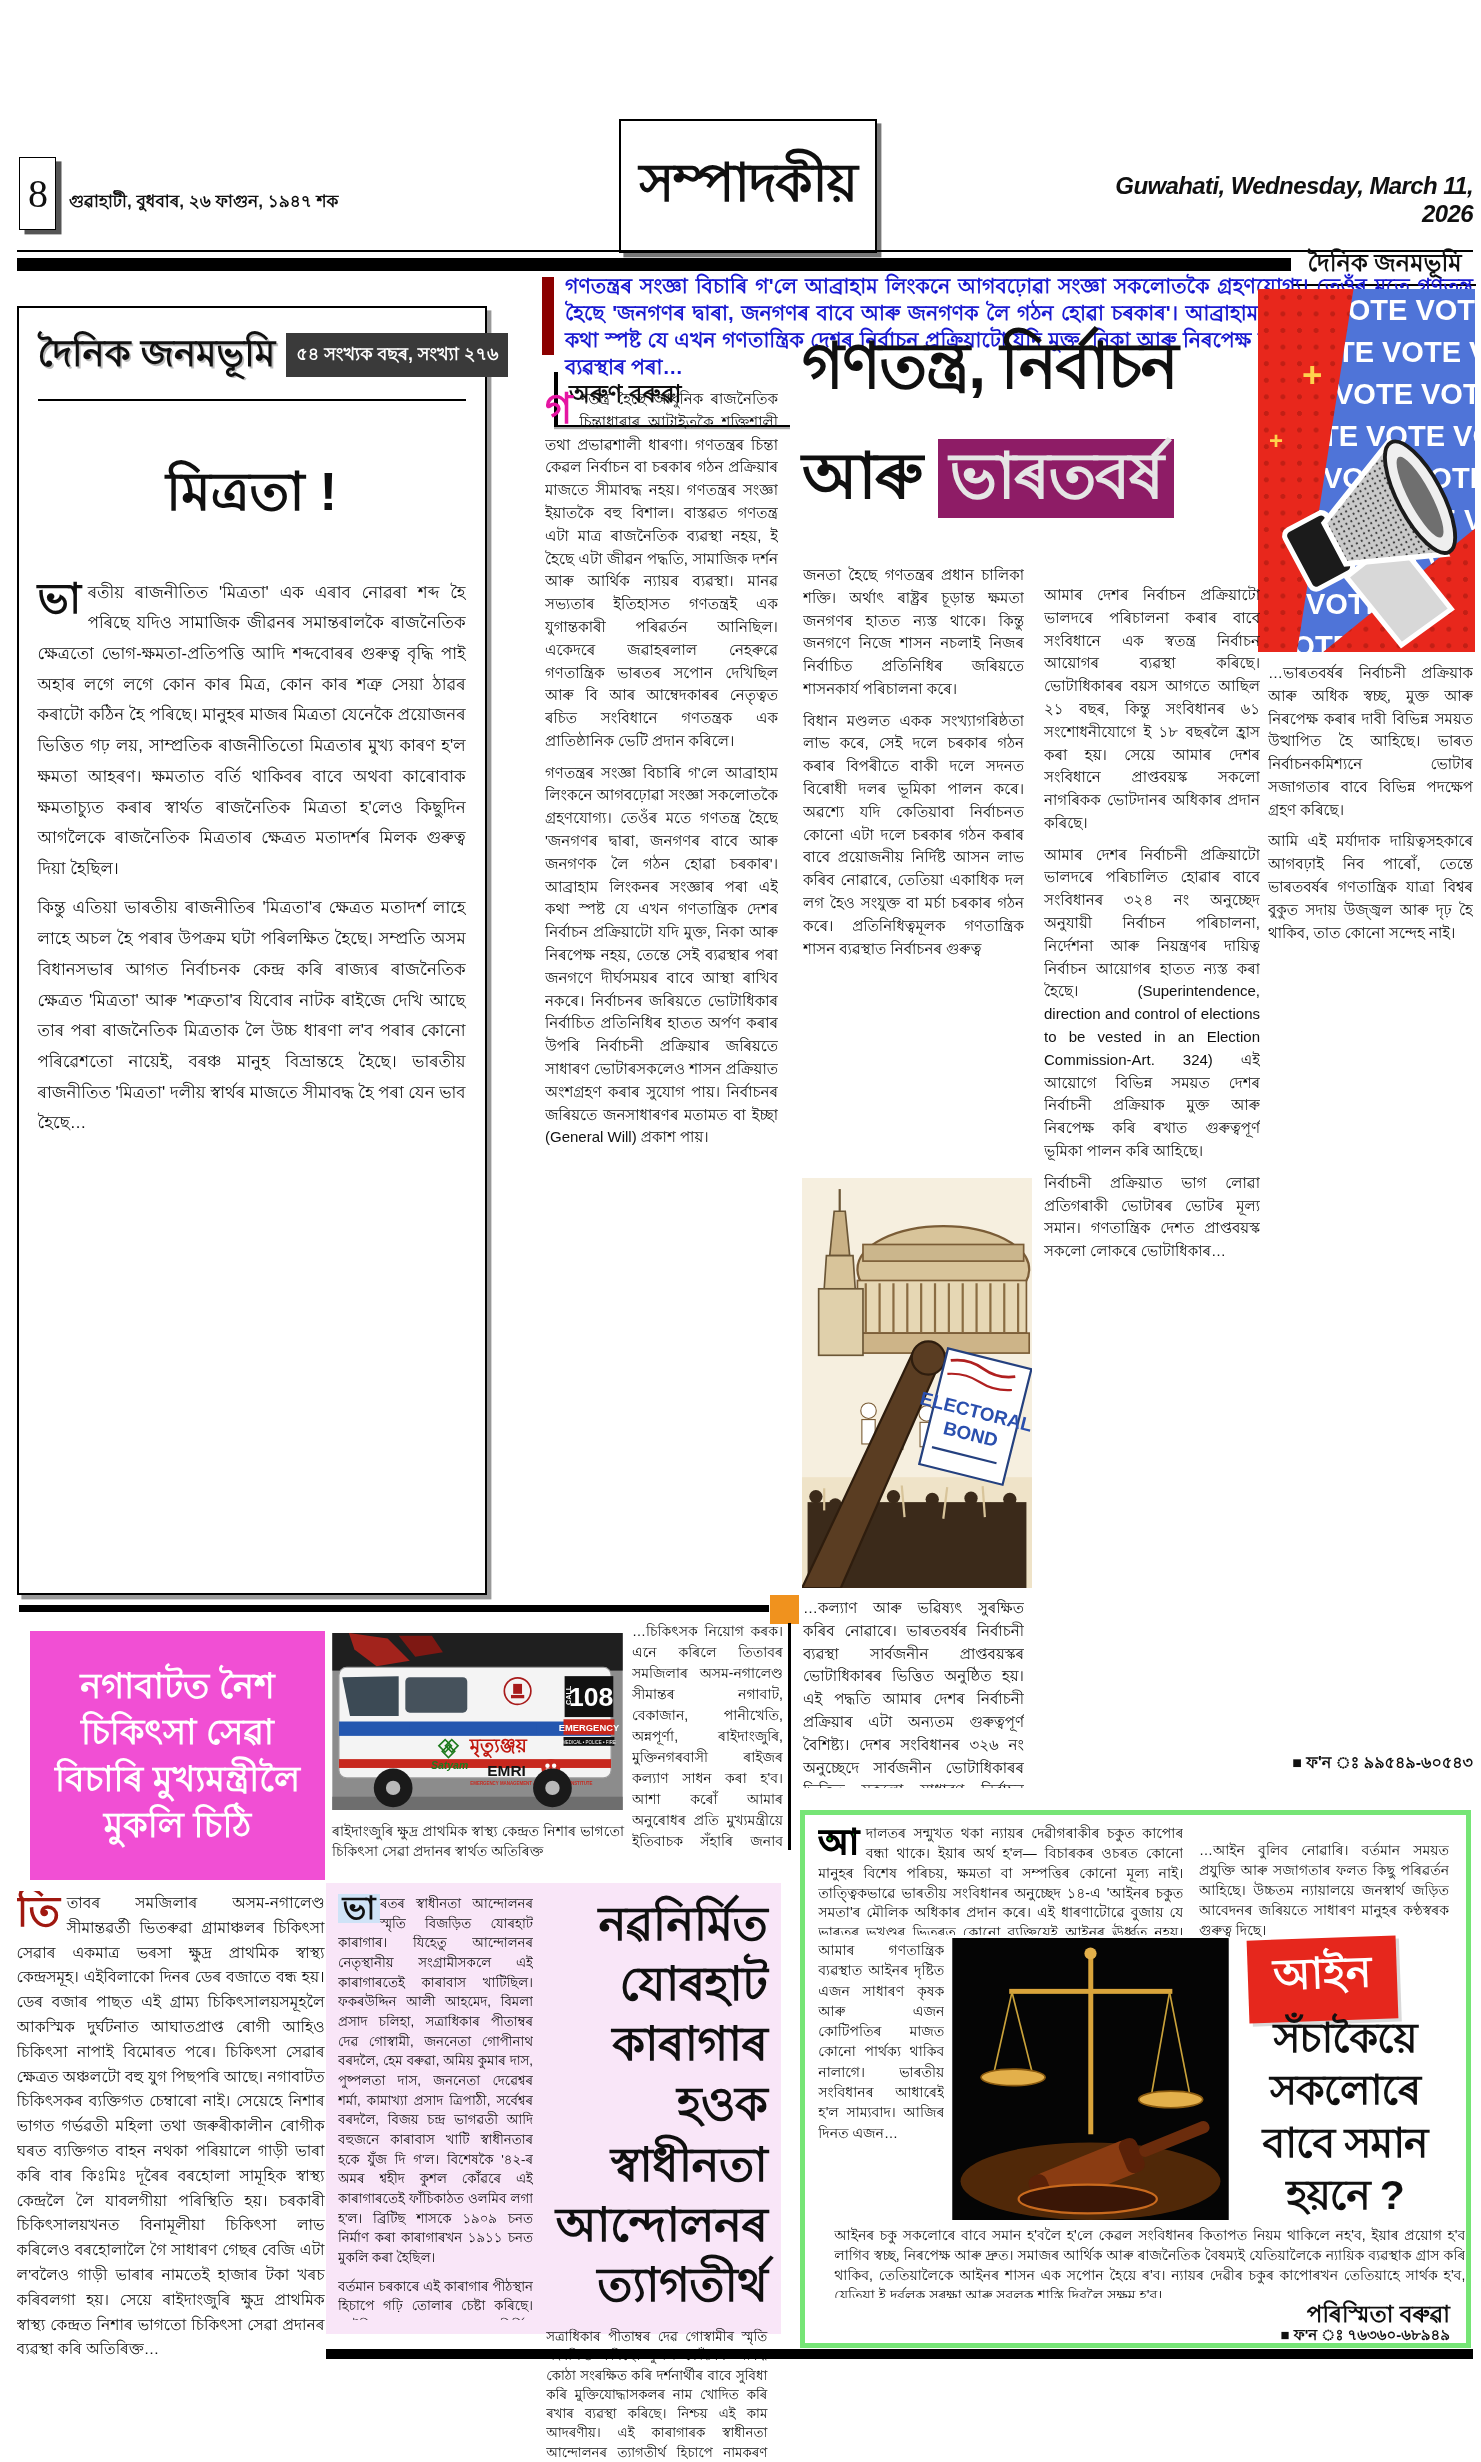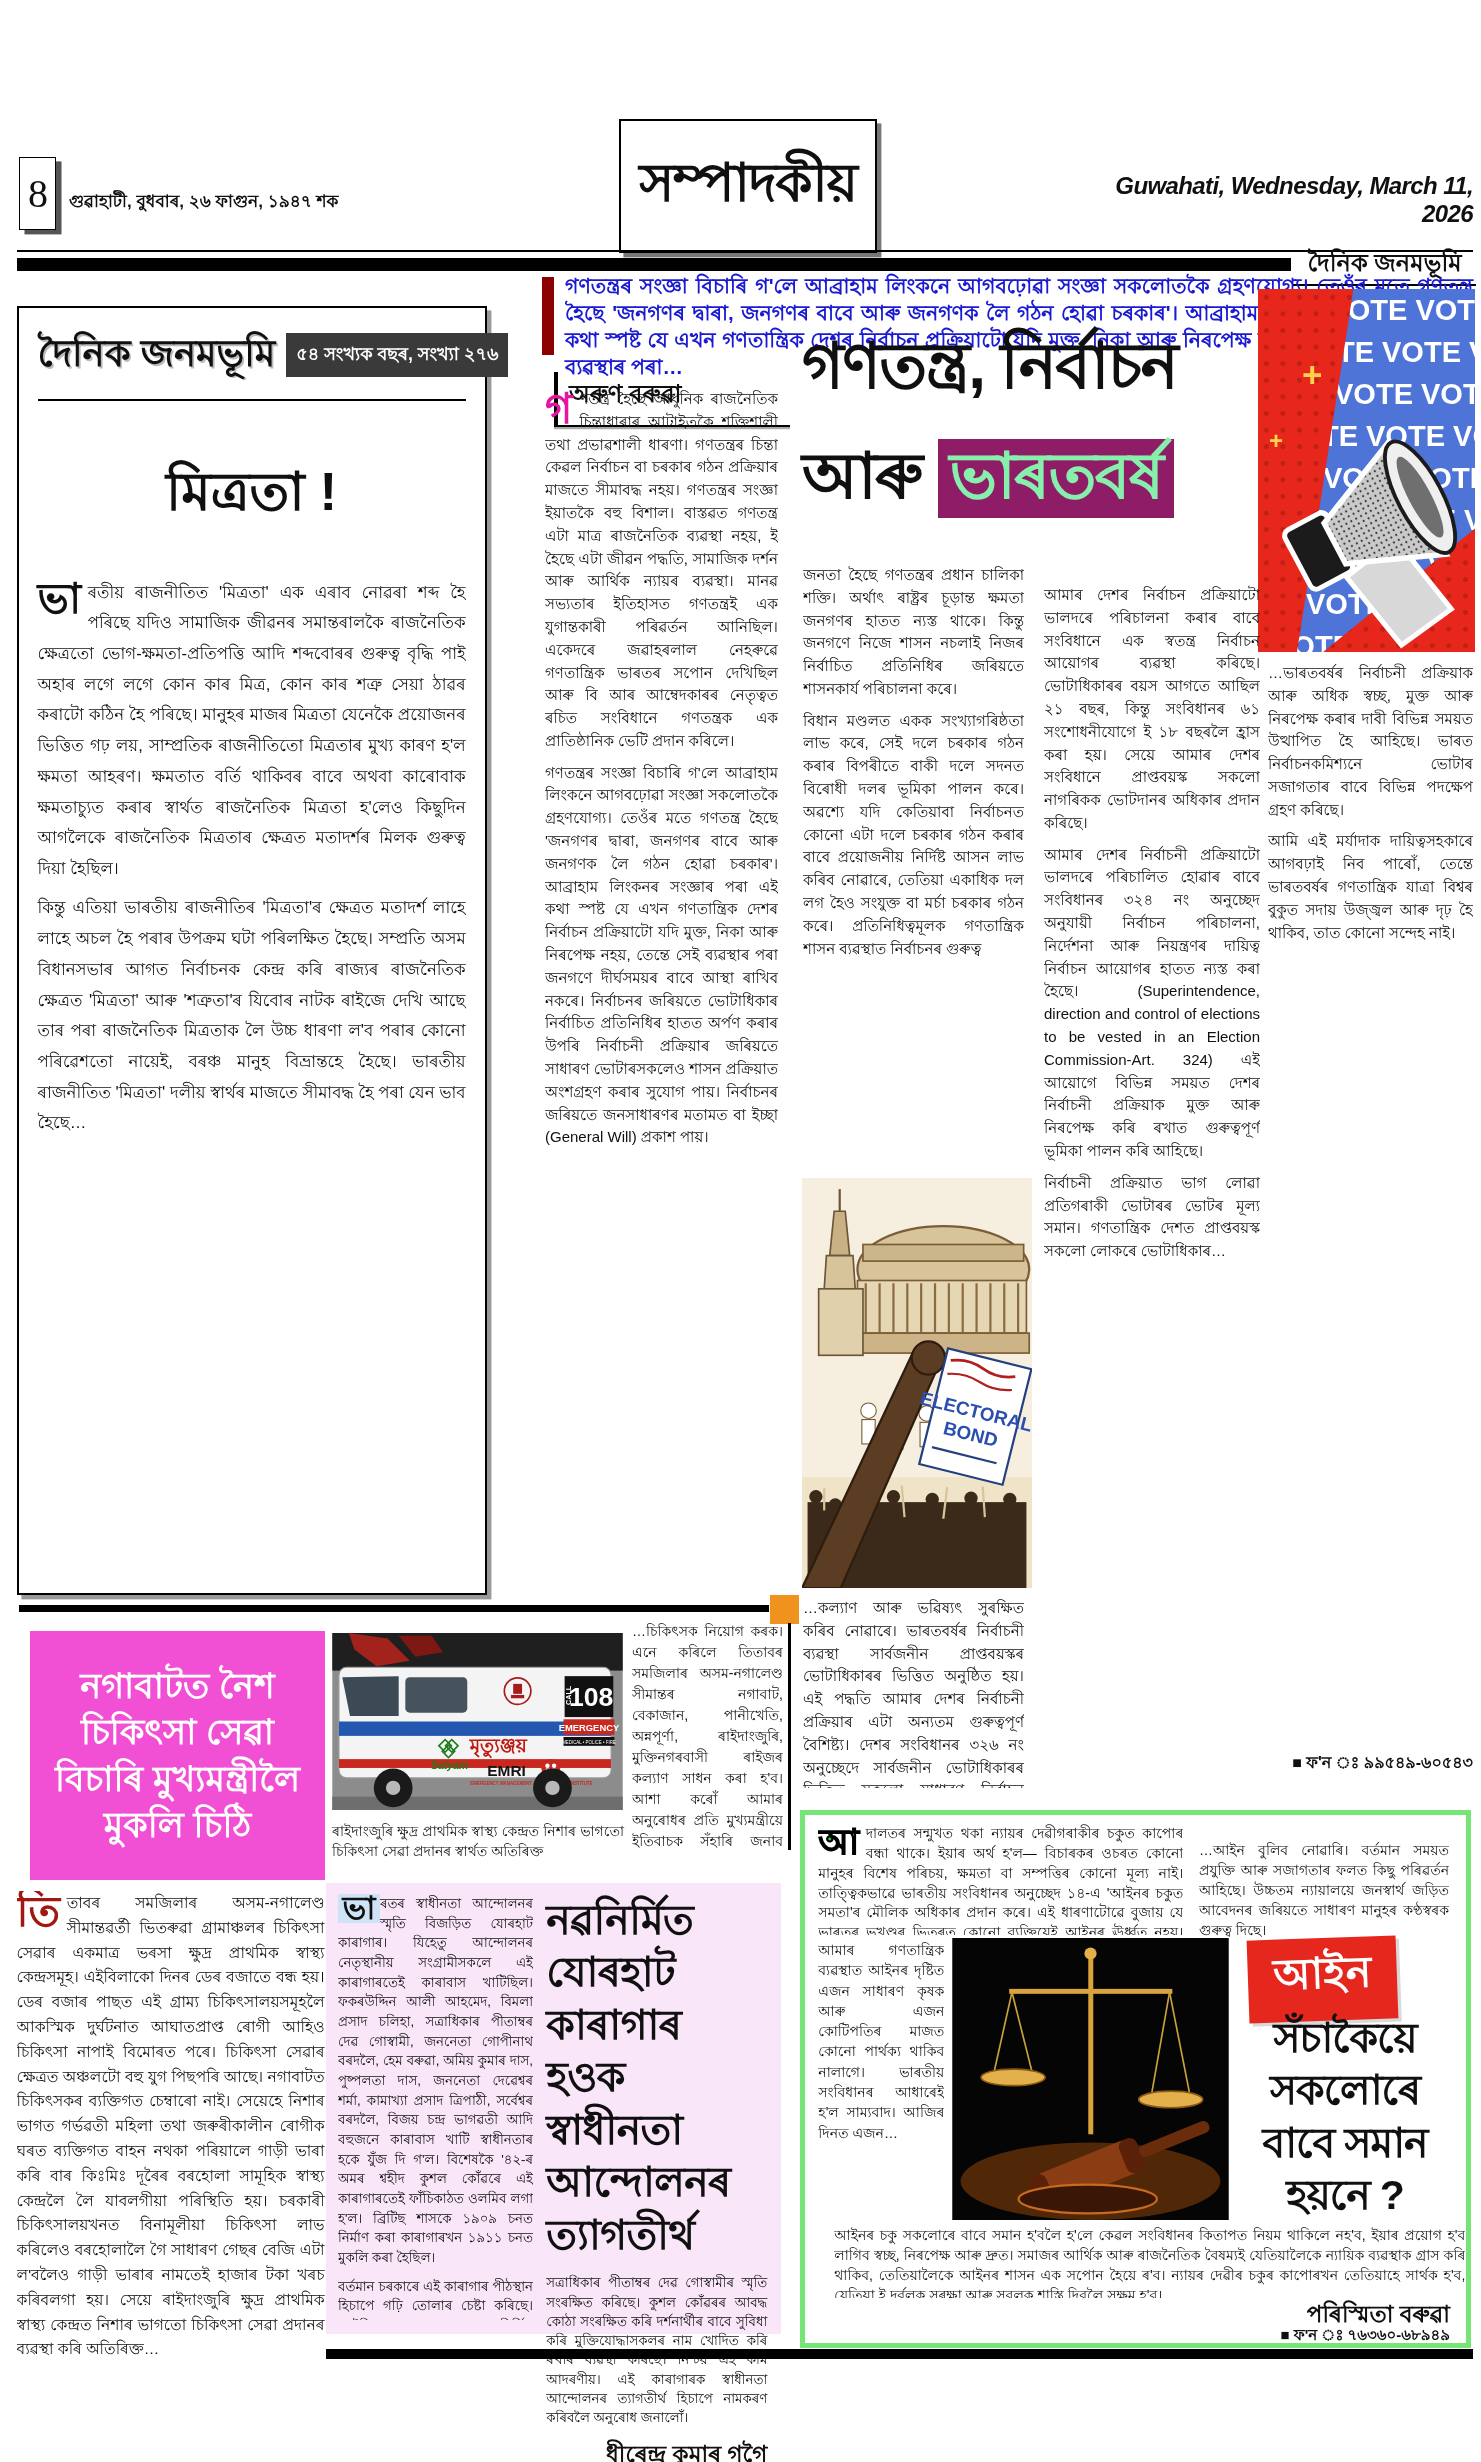--- a/index.html
+++ b/index.html
@@ -53,21 +53,21 @@
 <div class="abs" style="left:542px;top:277px;width:12px;height:78px;background:#8b0000;"></div>
 <div class="abs jtext" style="left:565px;top:272px;width:908px;font-size:20.5px;font-weight:bold;color:#1a1ad2;line-height:1.32;">গণতন্ত্ৰৰ সংজ্ঞা বিচাৰি গ'লে আব্ৰাহাম লিংকনে আগবঢ়োৱা সংজ্ঞা সকলোতকৈ গ্ৰহণযোগ্য। তেওঁৰ মতে গণতন্ত্ৰ হৈছে 'জনগণৰ দ্বাৰা, জনগণৰ বাবে আৰু জনগণক লৈ গঠন হোৱা চৰকাৰ'। আব্ৰাহাম লিংকনৰ সংজ্ঞাৰ পৰা এই কথা স্পষ্ট যে এখন গণতান্ত্ৰিক দেশৰ নিৰ্বাচন প্ৰক্ৰিয়াটো যদি মুক্ত, নিকা আৰু নিৰপেক্ষ নহয় তেন্তে সেই গণতান্ত্ৰিক ব্যৱস্থাৰ পৰা…</div>
 
 <div class="abs" style="left:554px;top:372px;width:221px;border-left:4.4px solid #000;border-bottom:2.8px solid #000;box-shadow:0 2.2px 0 #aaa;padding:3.3px 0 10px 11px;">
   <span style="font-size:24px;font-weight:bold;">অৰুণ বৰুৱা</span>
 </div>
 
 <div class="abs" style="left:802px;top:317px;width:460px;font-size:64px;font-weight:900;letter-spacing:-1.7px;white-space:nowrap;">গণতন্ত্ৰ, নিৰ্বাচন</div>
 <div class="abs" style="left:802px;top:427px;width:460px;font-size:64px;font-weight:900;letter-spacing:-1.7px;white-space:nowrap;">
   <span>আৰু</span>
-  <span style="background:#8e1c66;color:#86efac;padding:1.1px 12px 5.5px;">ভাৰতবৰ্ষ</span>
+  <span style="background:#8e1c66;color:#e5e5e5;padding:1.1px 12px 5.5px;">ভাৰতবৰ্ষ</span>
 </div>
 
 <div class="abs" style="left:1258px;top:289px;width:217px;height:363px;background:#e8271c;overflow:hidden;
             background-image:radial-gradient(#c21f15 2.2px, transparent 2.5px);background-size:16.6px 16.6px;">
   <div style="position:absolute;left:0;top:0;width:100%;height:100%;clip-path:polygon(44% 0,100% 0,100% 66%,30% 100%,18% 100%);
               background:#4f74d8;color:#fff;font-weight:900;font-size:29px;line-height:1.45;white-space:nowrap;">
     <div style="margin-left:-16.6px;">VOTE VOTE VOTE VOTE</div>
     <div style="margin-left:-50px;">VOTE VOTE VOTE VOTE</div>
     <div style="margin-left:-11px;">VOTE VOTE VOTE VOTE</div>
     <div style="margin-left:-66px;">VOTE VOTE VOTE VOTE</div>
@@ -263,21 +263,21 @@
 <div class="abs" style="left:326px;top:1883px;width:455px;height:451px;background:#f9e6f8;box-sizing:border-box;padding:11px 12px;">
   <div style="display:flex;gap:13.3px;">
     <div class="jtext" style="width:195px;height:426px;font-size:13.3px;line-height:1.48;overflow:hidden;">
       <span class="dropcap" style="font-size:32px;background:#cfe3f7;padding:1.1px 4.4px;">ভা</span>
       <div>
           <p>ৰতৰ স্বাধীনতা আন্দোলনৰ স্মৃতি বিজড়িত যোৰহাট কাৰাগাৰ। যিহেতু আন্দোলনৰ নেতৃস্থানীয় সংগ্ৰামীসকলে এই কাৰাগাৰতেই কাৰাবাস খাটিছিল। ফকৰউদ্দিন আলী আহমেদ, বিমলা প্ৰসাদ চলিহা, সত্ৰাধিকাৰ পীতাম্বৰ দেৱ গোস্বামী, জননেতা গোপীনাথ বৰদলৈ, হেম বৰুৱা, অমিয় কুমাৰ দাস, পুষ্পলতা দাস, জননেতা দেৱেশ্বৰ শৰ্মা, কামাখ্যা প্ৰসাদ ত্ৰিপাঠী, সৰ্বেশ্বৰ বৰদলৈ, বিজয় চন্দ্ৰ ভাগৱতী আদি বহুজনে কাৰাবাস খাটি স্বাধীনতাৰ হকে যুঁজ দি গ'ল। বিশেষকৈ '৪২-ৰ অমৰ শ্বহীদ কুশল কোঁৱৰে এই কাৰাগাৰতেই ফাঁচিকাঠত ওলমিব লগা হ'ল। ব্ৰিটিছ শাসকে ১৯০৯ চনত নিৰ্মাণ কৰা কাৰাগাৰখন ১৯১১ চনত মুকলি কৰা হৈছিল।</p>
           <p>বৰ্তমান চৰকাৰে এই কাৰাগাৰ পীঠস্থান হিচাপে গঢ়ি তোলাৰ চেষ্টা কৰিছে। কেইদিনমানৰ আগতে নৱনিৰ্মিত কাৰাগাৰখন পৰিদৰ্শন কৰি এক আনন্দ উপভোগ কৰিলোঁ। 'দৈনিক জনমভূমি'ত কুশল কোঁৱৰে ফাঁচি দিয়া স্থান সম্পৰ্কত এই লেখকৰ এটি লেখা প্ৰকাশ হৈছিল। সেই সময়ৰ যোৰহাট জিলাৰ উপায়ুক্তই টেলিফ'ন কৰি অসমৰ মুখ্যমন্ত্ৰীৰ নিৰ্দেশ হৈছে বুলি অৱগত কৰিছিল। সি যি বৰ্তমান কাৰাগাৰখনে উন্নতি লাভ কৰাত তথা মুখ্যমন্ত্ৰীক যোৰহাট জিলা মুক্তিযুঁজাৰু হৈ ধন্যবাদ জ্ঞাপন কৰিছোঁ। কাৰাগাৰৰ প্ৰায় ১০০ বিঘা মাটি অধিগ্ৰহণ কৰি সেই ঠাইত টকধুনীয়া উদ্যান গঢ়ি উঠিছে। শ্বহীদ কুশল কোঁৱৰক ফাঁচি দিয়া ঠাই সজাই-পৰাই তুলিছে। সংৰক্ষণৰ ব্যৱস্থাও কৰিছে। আউনীআটীৰ</p>
         </div>
     </div>
     <div style="width:221px;">
-      <div style="font-size:41px;font-weight:900;text-align:left;line-height:1.28;letter-spacing:-0.6px;">নৱনিৰ্মিত যোৰহাট কাৰাগাৰ হওক স্বাধীনতা আন্দোলনৰ ত্যাগতীৰ্থ</div>
+      <div style="font-size:47px;font-weight:900;text-align:right;line-height:1.28;letter-spacing:-0.6px;">নৱনিৰ্মিত যোৰহাট কাৰাগাৰ হওক স্বাধীনতা আন্দোলনৰ ত্যাগতীৰ্থ</div>
       <div class="jtext" style="font-size:13.3px;line-height:1.45;margin-top:12px;">
         <div>
             <p>সত্ৰাধিকাৰ পীতাম্বৰ দেৱ গোস্বামীৰ স্মৃতি সংৰক্ষিত কৰিছে। কুশল কোঁৱৰৰ আবদ্ধ কোঠা সংৰক্ষিত কৰি দৰ্শনাৰ্থীৰ বাবে সুবিধা কৰি মুক্তিযোদ্ধাসকলৰ নাম খোদিত কৰি ৰখাৰ ব্যৱস্থা কৰিছে। নিশ্চয় এই কাম আদৰণীয়। এই কাৰাগাৰক স্বাধীনতা আন্দোলনৰ ত্যাগতীৰ্থ হিচাপে নামকৰণ কৰিবলৈ অনুৰোধ জনালোঁ।</p>
           </div>
       </div>
       <div class="byline-name" style="font-size:23px;margin-top:2.2px;">ধীৰেন্দ্ৰ কুমাৰ গগৈ</div>
       <div class="phone" style="font-size:15px;margin-top:3.3px;">■ ফ'ন ঃ ৭০০২৩-০৩৯৭৬</div>
     </div>
   </div>
 </div>

